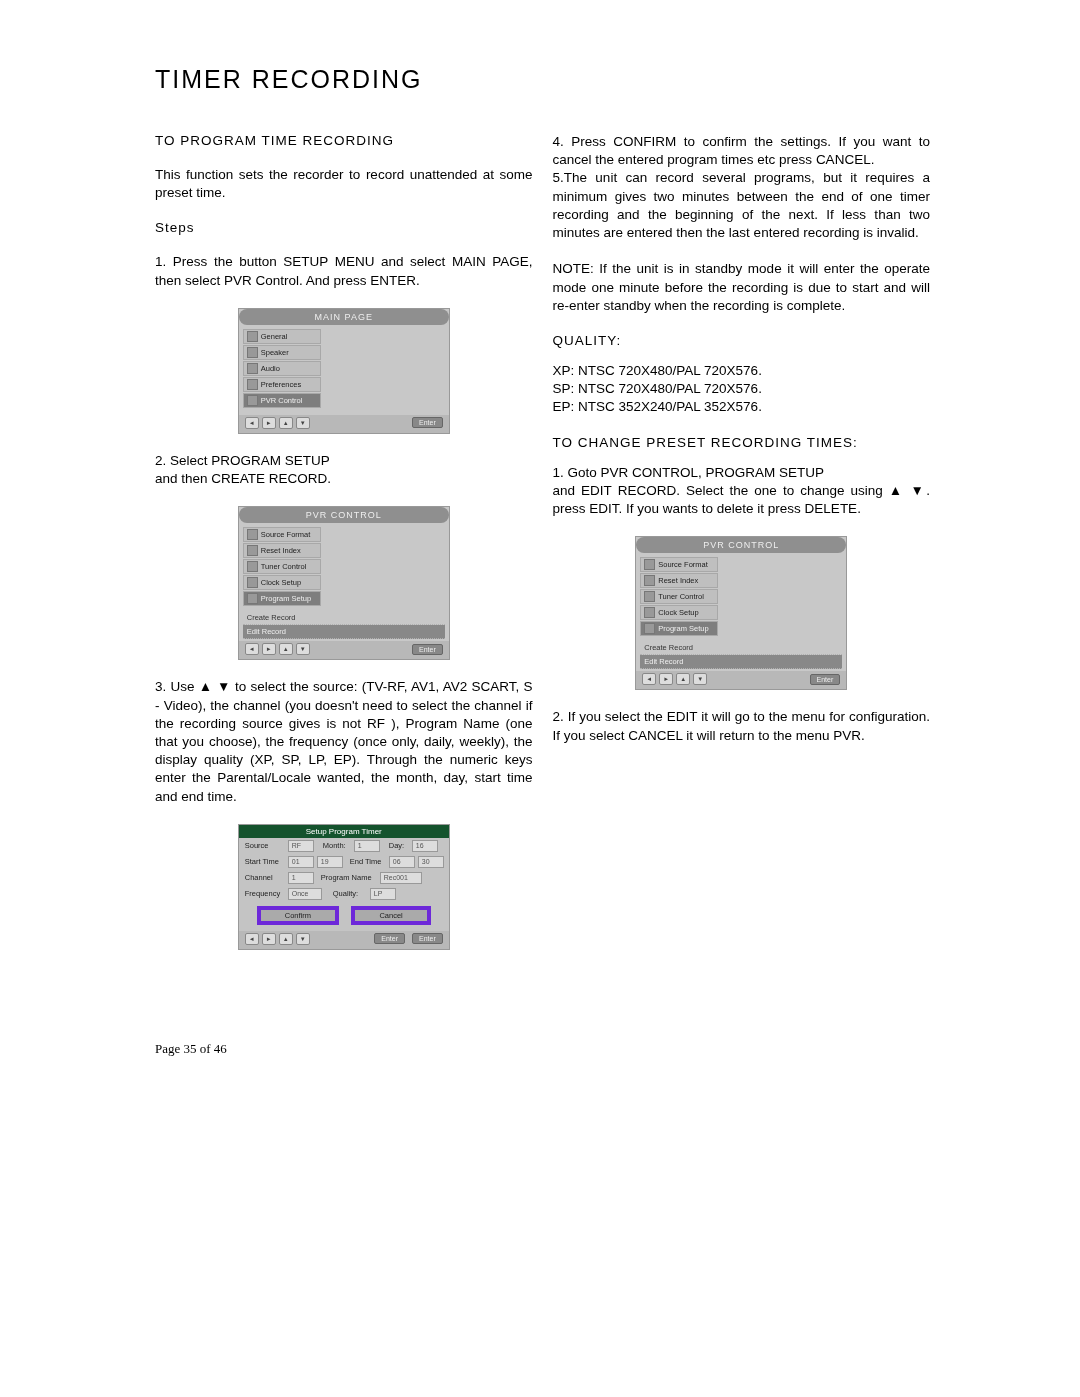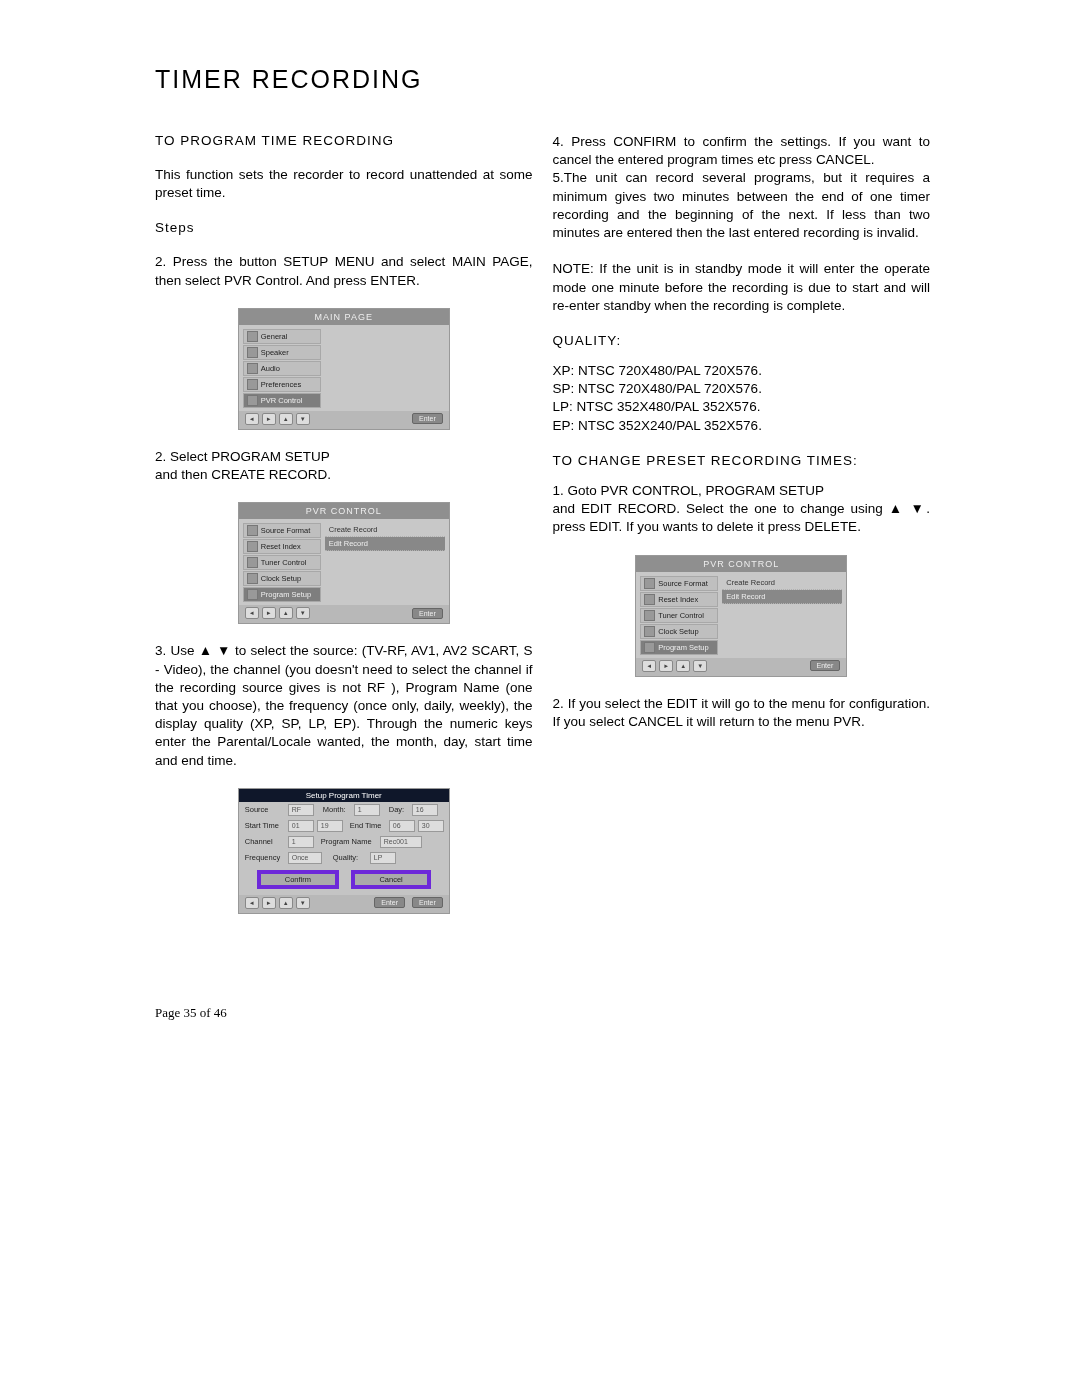--- a/index.html
+++ b/index.html
@@ -53,25 +53,27 @@
     font-size: 8px;
     color: #222;
   }
   .shot-title {
     background: #8f8f8f;
     color: #eee;
     text-align: center;
     padding: 3px 0;
     font-size: 9px;
     letter-spacing: 1px;
+    border-radius: 8px;
   }
   .shot-body {
     padding: 4px 4px 2px 4px;
     display: flex;
     gap: 4px;
+    flex-direction: column;
   }
   .menu-list {
     width: 78px;
   }
   .menu-item {
     display: flex;
     align-items: center;
     gap: 3px;
     background: #bfbfbf;
     border: 1px solid #a8a8a8;
@@ -137,21 +139,21 @@
   .form-shot {
     width: 210px;
     margin: 6px auto 18px auto;
     background: #c4c4c4;
     border: 1px solid #999;
     font-family: Arial, sans-serif;
     font-size: 7.5px;
     color: #222;
   }
   .form-title {
-    background: #0f172a;
+    background: #14532d;
     color: #fff;
     text-align: center;
     padding: 2px 0;
     font-size: 8px;
   }
   .form-row {
     display: flex;
     align-items: center;
     gap: 3px;
     padding: 2px 6px;
@@ -191,21 +193,21 @@
 
 <div class="page">
   <div class="title">TIMER RECORDING</div>
 
   <div class="columns">
 
     <div class="col">
       <div class="subhead">TO PROGRAM TIME RECORDING</div>
       <div class="para">This function sets the recorder to record unattended at some preset time.</div>
       <div class="subhead">Steps</div>
-      <div class="para">2. Press the button SETUP MENU and select MAIN PAGE, then select PVR Control. And press ENTER.</div>
+      <div class="para">1. Press the button SETUP MENU and select MAIN PAGE, then select PVR Control. And press ENTER.</div>
 
       <div class="shot">
         <div class="shot-title">MAIN PAGE</div>
         <div class="shot-body">
           <div class="menu-list">
             <div class="menu-item">
                 <span class="menu-icon"></span>
                 <span>General</span>
               </div>
             <div class="menu-item">
@@ -326,21 +328,20 @@
     </div>
 
     <div class="col">
       <div class="para-tight">4. Press CONFIRM to confirm the settings. If you want to cancel the entered program times etc press CANCEL.</div>
       <div class="para">5.The unit can record several programs, but it requires a minimum gives two minutes between the end of one timer recording and the beginning of the next. If less than two minutes are entered then the last entered recording is invalid.</div>
       <div class="para">NOTE: If the unit is in standby mode it will enter the operate mode one minute before the recording is due to start and will re-enter standby when the recording is complete.</div>
 
       <div class="subhead" style="margin-bottom:14px">QUALITY:</div>
       <div class="para-tight">XP: NTSC 720X480/PAL 720X576.</div>
       <div class="para-tight">SP: NTSC 720X480/PAL 720X576.</div>
-      <div class="para-tight">LP: NTSC 352X480/PAL 352X576.</div>
       <div class="para">EP: NTSC 352X240/PAL 352X576.</div>
 
       <div class="subhead" style="margin-bottom:14px">TO CHANGE PRESET RECORDING TIMES:</div>
       <div class="para-tight">1. Goto PVR CONTROL, PROGRAM SETUP</div>
       <div class="para">and EDIT RECORD. Select the one to change using ▲ ▼. press EDIT. If you wants to delete it press DELETE.</div>
 
       <div class="shot">
         <div class="shot-title">PVR CONTROL</div>
         <div class="shot-body">
           <div class="menu-list">

